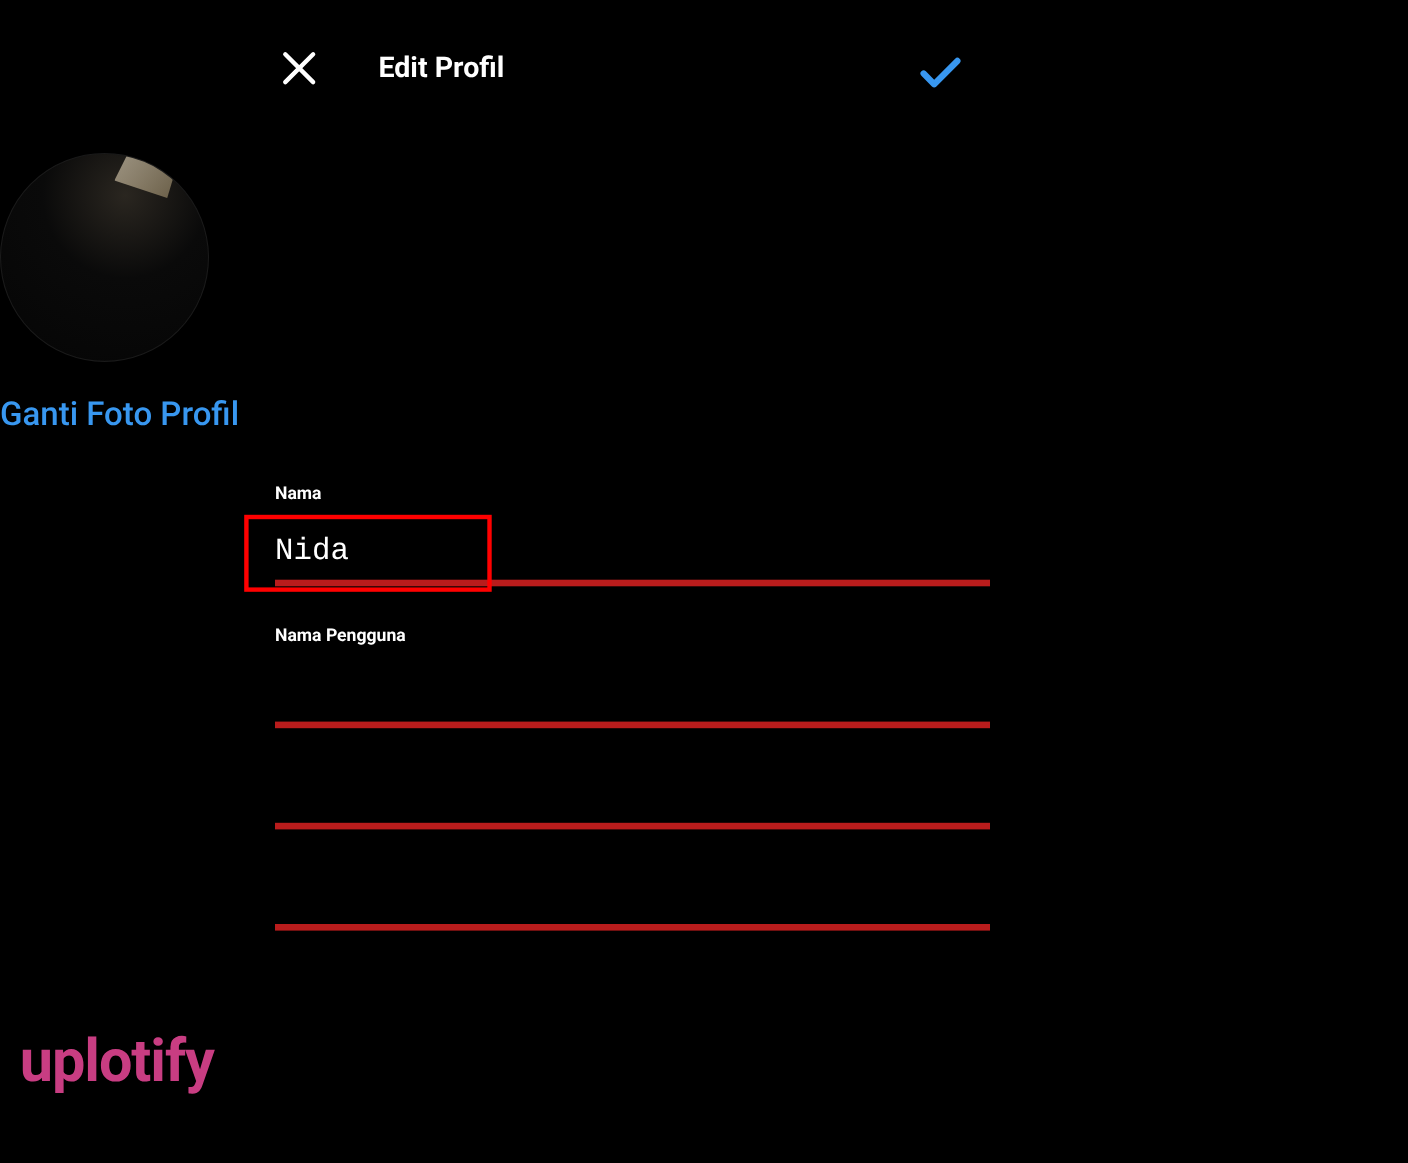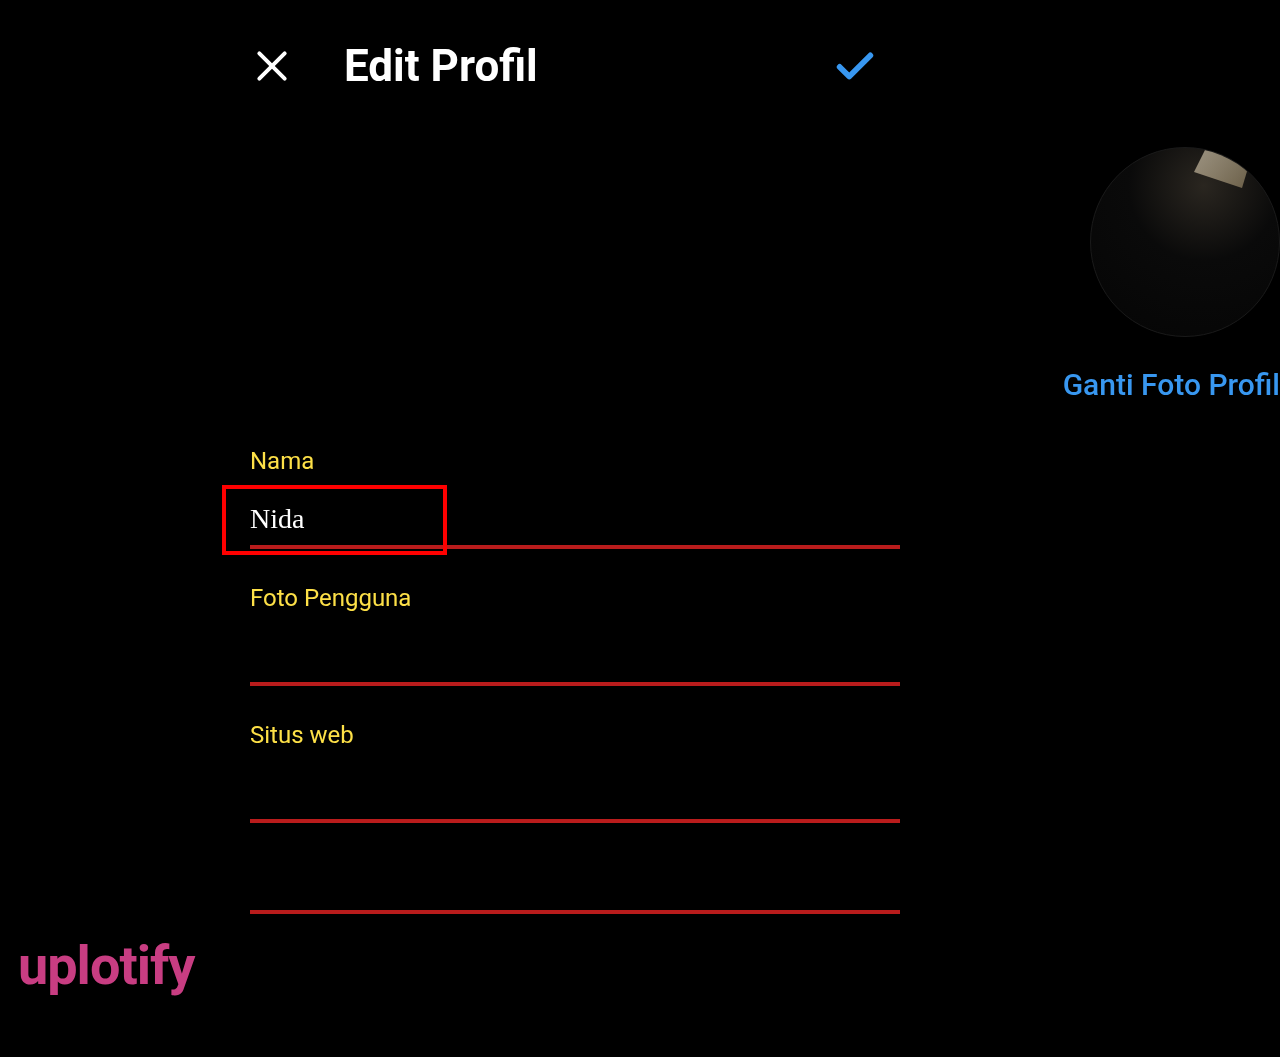--- a/index.html
+++ b/index.html
@@ -33,21 +33,21 @@
       align-items: center;
       justify-content: center;
     }
     
     .close-btn svg {
       width: 38px;
       height: 38px;
     }
     
     .header-title {
-      font-size: 44px;
+      font-size: 26px;
       font-weight: 700;
       margin-left: 50px;
       color: #ffffff;
     }
     
     .confirm-btn {
       position: absolute;
       right: 400px;
       top: 40px;
       cursor: pointer;
@@ -59,21 +59,21 @@
     }
     
     .confirm-btn svg {
       width: 46px;
       height: 46px;
     }
     
     .profile-section {
       display: flex;
       flex-direction: column;
-      align-items: flex-end;
+      align-items: flex-start;
       margin-top: 55px;
     }
     
     .avatar {
       width: 190px;
       height: 190px;
       border-radius: 50%;
       background: radial-gradient(circle at 60% 20%, #2a2620 0%, #0a0a0a 40%, #050505 100%);
       border: 1px solid #1a1a1a;
       position: relative;
@@ -104,37 +104,37 @@
       padding: 0 250px;
       margin-top: 45px;
     }
     
     .field-group {
       margin-bottom: 35px;
       position: relative;
     }
     
     .field-label {
-      color: #fde047;
-      font-size: 24px;
-      font-weight: 400;
+      color: #ffffff;
+      font-size: 16px;
+      font-weight: 700;
       display: block;
       margin-bottom: 18px;
     }
     
     .field-input {
       width: 650px;
       background: transparent;
       border: none;
-      border-bottom: 4px solid #b91c1c;
+      border-bottom: 6px solid #b91c1c;
       color: #ffffff;
       font-size: 28px;
       padding: 10px 0;
       outline: none;
-      font-family: Liberation Serif, serif;
+      font-family: Liberation Mono, monospace;
     }
     
     .field-input-wrapper {
       position: relative;
       display: inline-block;
     }
     
     .highlight-box {
       position: absolute;
       border: 4px solid #ff0000;
@@ -182,26 +182,25 @@
 <div class="form-section">
   <div class="field-group">
     <label class="field-label">Nama</label>
     <div class="field-input-wrapper">
       <input type="text" class="field-input" value="Nida" style="">
       <div class="highlight-box"></div>
     </div>
   </div>
 
   <div class="field-group">
-    <label class="field-label">Foto Pengguna</label>
+    <label class="field-label">Nama Pengguna</label>
     <input type="text" class="field-input" value="" style="">
   </div>
 
   <div class="field-group">
-    <label class="field-label">Situs web</label>
     <input type="text" class="field-input" value="" style="">
   </div>
 
   <div class="field-group">
     <input type="text" class="field-input" value="" style="">
   </div>
 </div>
 
 <div class="watermark">uplotify</div>
 

